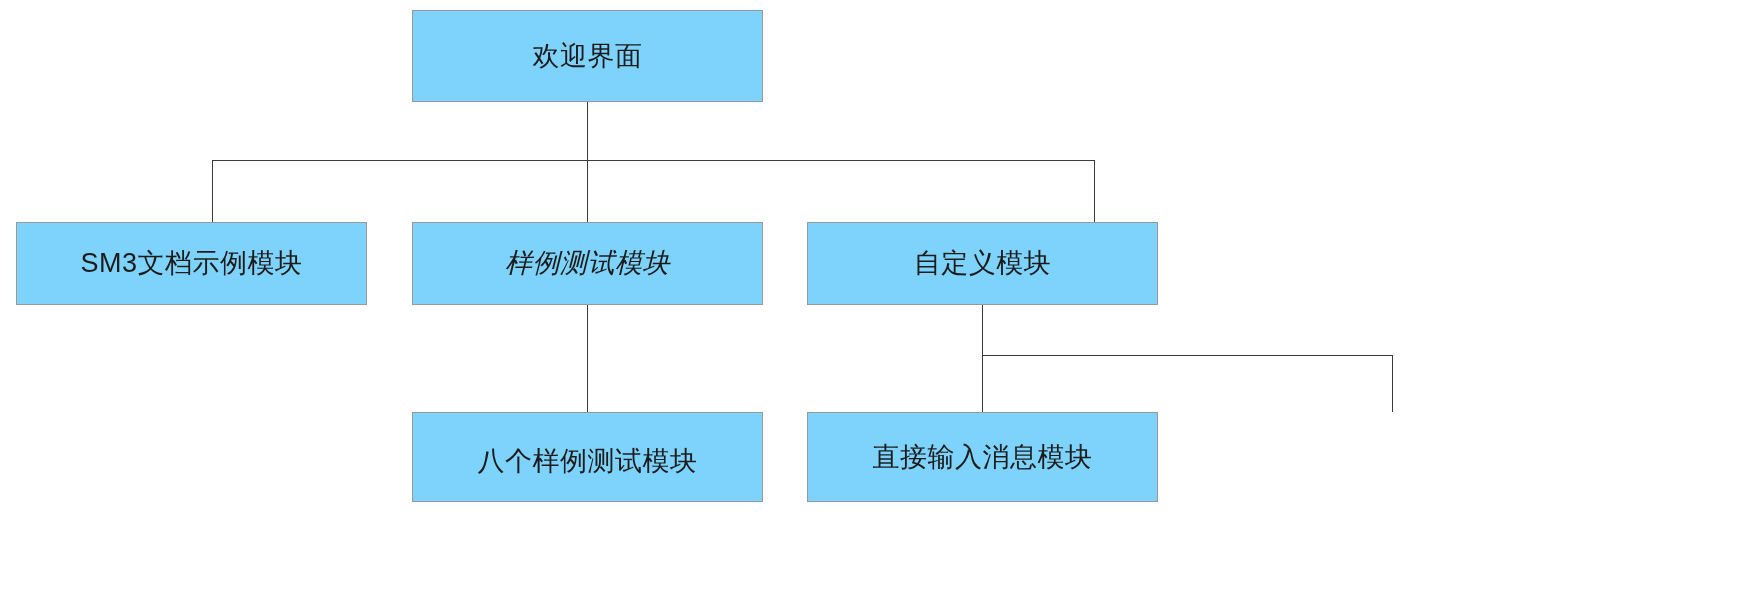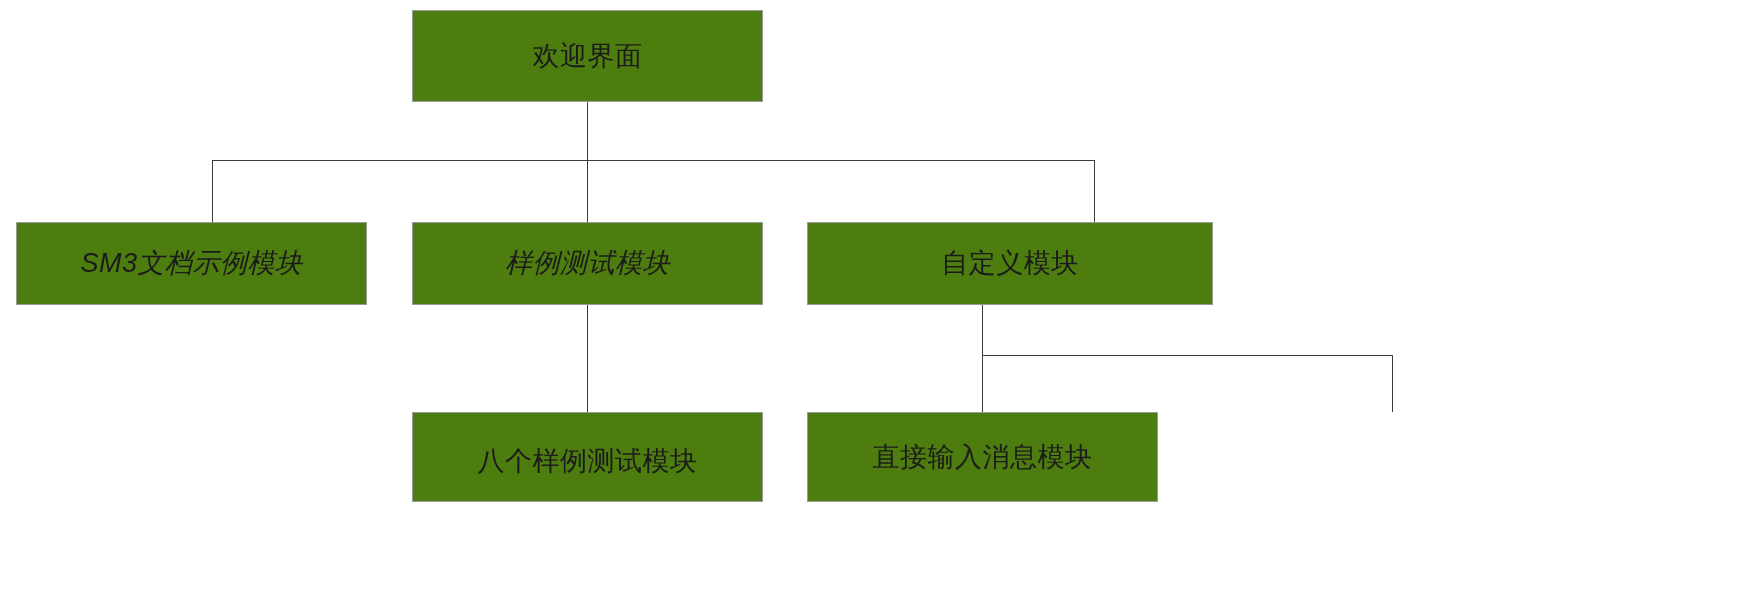--- a/index.html
+++ b/index.html
@@ -23,44 +23,44 @@
     left: 0;
     top: 0;
     width: 1748px;
     height: 592px;
     pointer-events: none;
   }
   .node-box {
     position: absolute;
     box-sizing: border-box;
     border: 1.6px solid #9a9a9a;
-    background: #4d7c0f;
+    background: #7dd3fc;
     display: flex;
     flex-direction: column;
     align-items: center;
     justify-content: center;
     text-align: center;
     color: #1b1b1b;
     font-size: 27px;
     line-height: 1.42;
     letter-spacing: 0.5px;
     z-index: 2;
   }
   .node-label {
     display: block;
     white-space: nowrap;
   }
   .node-label.line-2 {
     margin-top: 9px;
   }
   
   #node-root      { left: 412px;  top: 10px;  width: 351px; height: 92px; }
-  #node-sm3       { left: 16px;   top: 222px; width: 351px; height: 83px; font-style: italic; }
+  #node-sm3       { left: 16px;   top: 222px; width: 351px; height: 83px; }
   #node-sample    { left: 412px;  top: 222px; width: 351px; height: 83px; font-style: italic; }
-  #node-custom    { left: 807px;  top: 222px; width: 406px; height: 83px; }
+  #node-custom    { left: 807px;  top: 222px; width: 351px; height: 83px; }
   #node-sizes     { left: 412px;  top: 412px; width: 351px; height: 90px; }
   #node-direct    { left: 807px;  top: 412px; width: 351px; height: 90px; }
   #node-file      { left: 1203px; top: 412px; width: 351px; height: 90px; }
 </style>
 </head>
 <body>
 
 <div id="diagram-canvas">
 
   <svg class="connector-layer" viewBox="0 0 1748 592" width="1748" height="592" xmlns="http://www.w3.org/2000/svg">

